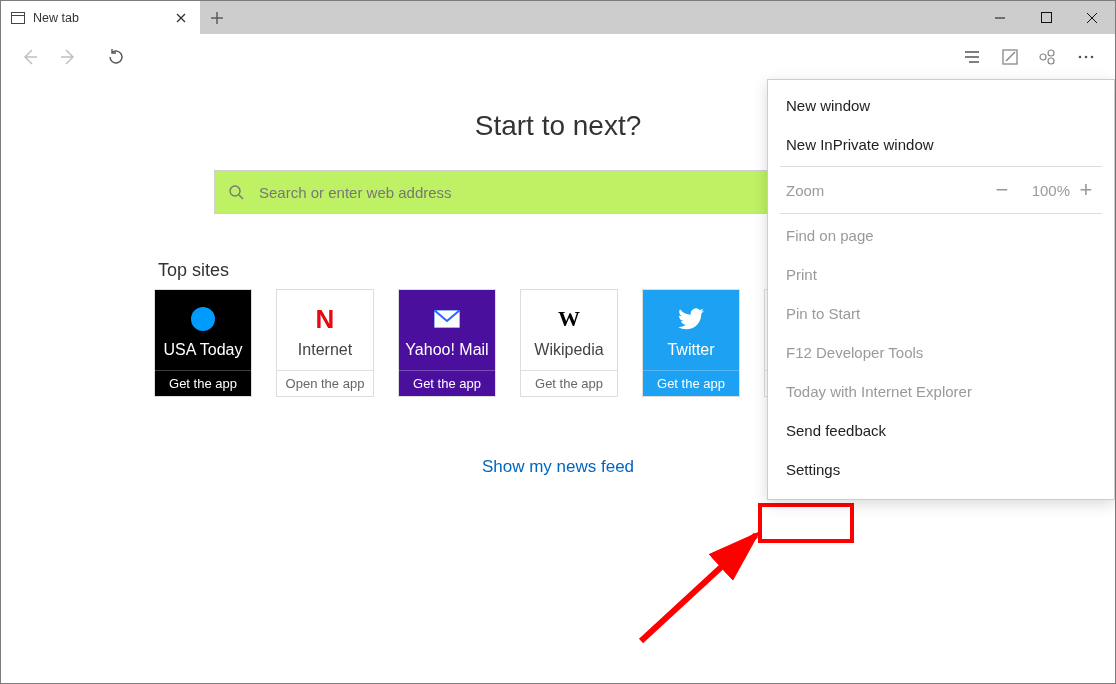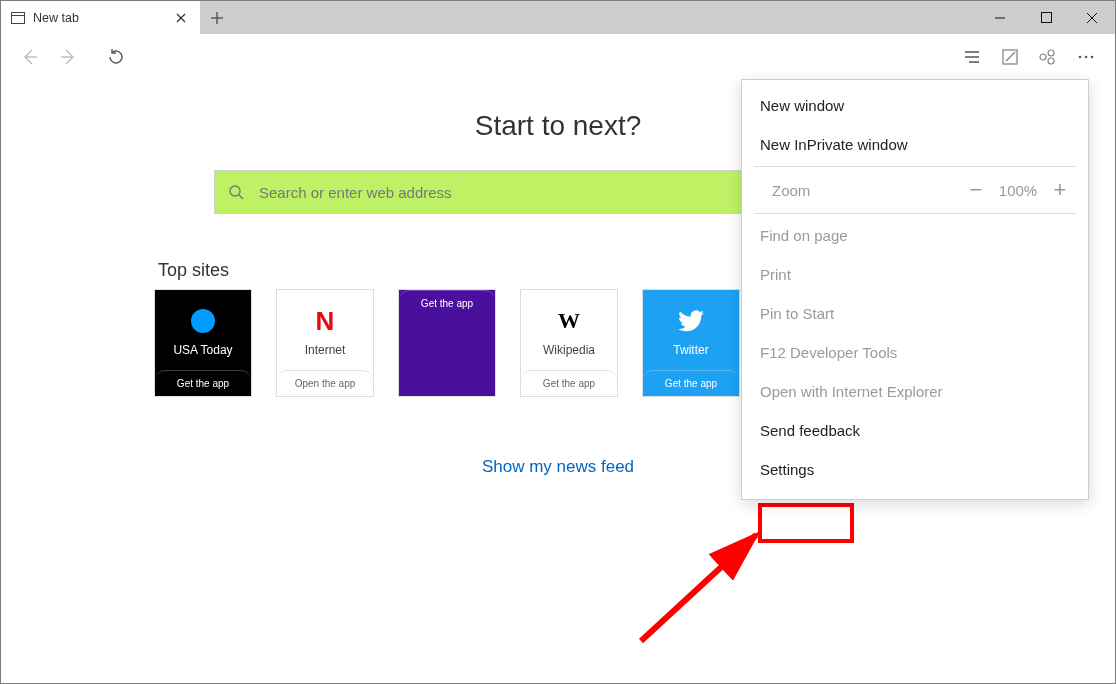--- a/index.html
+++ b/index.html
@@ -25,37 +25,37 @@
   .heading { text-align: center; font-size: 28px; font-weight: 400; color: #333; margin-bottom: 28px; }
   .search-wrap { width: 688px; margin: 0 auto; position: relative; }
   .search-box { width: 100%; height: 44px; border: 1px solid #cfcfcf; padding-left: 44px; font-size: 15px; color: #333; background:#bef264; }
   .search-box::placeholder { color: #777; }
   .search-icon { position: absolute; left: 14px; top: 50%; transform: translateY(-50%); color:#777; }
 
   .topsites-label { width: 808px; margin: 46px auto 8px; font-size: 18px; color: #333; font-weight:400; padding-left:4px; }
   .tiles { width: 808px; margin: 0 auto; display: flex; gap: 24px; }
   .tile { width: 98px; height: 108px; border: 1px solid #ddd; display: flex; flex-direction: column; align-items: center; cursor:pointer; overflow:hidden; background:#fff; }
   .tile .tile-top { flex:1; display:flex; flex-direction:column; align-items:center; justify-content:center; width:100%; }
-  .tile .tile-label { font-size: 12px; margin-top:4px; text-align:left; padding:0 4px;}
-  .tile .tile-sub { font-size: 10px; height:26px; width:100%; display:flex; align-items:center; justify-content:center; border-top:1px solid rgba(0,0,0,0.12);border-radius:10px;}
+  .tile .tile-label { font-size: 16px; margin-top:4px; text-align:left; padding:0 4px;}
+  .tile .tile-sub { font-size: 13px; height:26px; width:100%; display:flex; align-items:center; justify-content:center; border-top:1px solid rgba(0,0,0,0.12);}
   .tile-inv .tile-label{color:#fff;} .tile-inv .tile-sub{color:#fff; border-top:1px solid rgba(255,255,255,0.25);}
   .tile-usa { background:#000; } .tile-yahoo{background:#4b0f9e;} .tile-twitter{background:#1da1f2;}
   .tile .icon-area{height:36px;display:flex;align-items:center;justify-content:center;}
 
   .news-link { display:block; text-align:center; margin-top: 60px; font-size: 17px; color: #0066c0; cursor:pointer; }
 
   
-  .menu { position:absolute; top:78px; right:26px; width:348px; background:#fff; border:1px solid #ccc; box-shadow:0 4px 14px rgba(0,0,0,.15); padding: 6px 0 10px; z-index:5;}
+  .menu { position:absolute; top:78px; right:0; width:348px; background:#fff; border:1px solid #ccc; box-shadow:0 4px 14px rgba(0,0,0,.15); padding: 6px 0 10px; z-index:5;}
   .menu-item { padding: 11px 18px; font-size:15px; color:#222; cursor:pointer; }
   .menu-item.disabled { color:#9a9a9a; cursor:default; }
   .menu-sep { height:1px; background:#ddd; margin:2px 12px; }
-  .zoom-row { display:flex; align-items:center; padding: 8px 12px 8px 30px; color:#9a9a9a; font-size:15px;}
+  .zoom-row { display:flex; align-items:center; padding: 8px 12px 8px 18px; color:#9a9a9a; font-size:15px;}
   .zoom-row .zlabel{flex:1;}
   .zoom-btn { width:32px; text-align:center; font-size:22px; color:#9a9a9a; cursor:pointer;}
-  .zoom-val{ width:52px; text-align:center;}
+  .zoom-val{ width:52px; text-align:right;}
 
   
   .highlight-box { position:absolute; border:4px solid #f00; pointer-events:none; }
   .arrow-svg{position:absolute; pointer-events:none;}
 
   svg { display:block; }
 </style>
 </head>
 <body>
 
@@ -182,20 +182,30 @@
         <div class="tile-top">
           <div class="icon-area">
               <span style="font-size:26px;font-weight:800;color:#e50914;font-family:Arial;">N</span>
             </div>
           <div class="tile-label" style="color:#444">Internet</div>
         </div>
         <div class="tile-sub" style="color:#666">Open the app</div>
       </div>
 
       <div class="tile tile-yahoo tile-inv">
+        <div class="tile-top">
+          <div class="icon-area">
+            <svg width="26" height="18" viewBox="0 0 26 18">
+                <rect x="0" y="0" width="26" height="18" fill="#fff"></rect>
+                <polyline points="0,0 13,11 26,0" fill="none" stroke="#2962ff" stroke-width="2"></polyline>
+                <rect x="0" y="0" width="26" height="18" fill="none" stroke="#2962ff" stroke-width="1"></rect>
+              </svg>
+          </div>
+          <div class="tile-label">Yahoo! Mail</div>
+        </div>
         <div class="tile-sub">Get the app</div>
       </div>
 
       <div class="tile">
         <div class="tile-top">
           <div class="icon-area">
               <span style="font-size:22px;font-family:'Times New Roman',serif;font-weight:700;">W</span>
             </div>
           <div class="tile-label" style="color:#444">Wikipedia</div>
         </div>
@@ -236,21 +246,21 @@
       <span class="zlabel">Zoom</span>
       <span class="zoom-btn">−</span>
       <span class="zoom-val">100%</span>
       <span class="zoom-btn">+</span>
     </div>
     <div class="menu-sep"></div>
     <div class="menu-item disabled">Find on page</div>
     <div class="menu-item disabled">Print</div>
     <div class="menu-item disabled">Pin to Start</div>
     <div class="menu-item disabled">F12 Developer Tools</div>
-    <div class="menu-item disabled">Open with Internet Explorer</div>
+    <div class="menu-item disabled">Today with Internet Explorer</div>
     <div class="menu-item">Send feedback</div>
     <div class="menu-item">Settings</div>
   </div>
 
   <div class="highlight-box" style="left:757px; top:502px; width:96px; height:40px;"></div>
   <svg class="arrow-svg" style="left:620px; top:520px;" width="170" height="130">
     <defs>
         <marker id="ah" markerWidth="10" markerHeight="10" refX="8" refY="3" orient="auto">
           <path d="M0,0 L0,6 L9,3 z" fill="#f00"></path>
         </marker>

